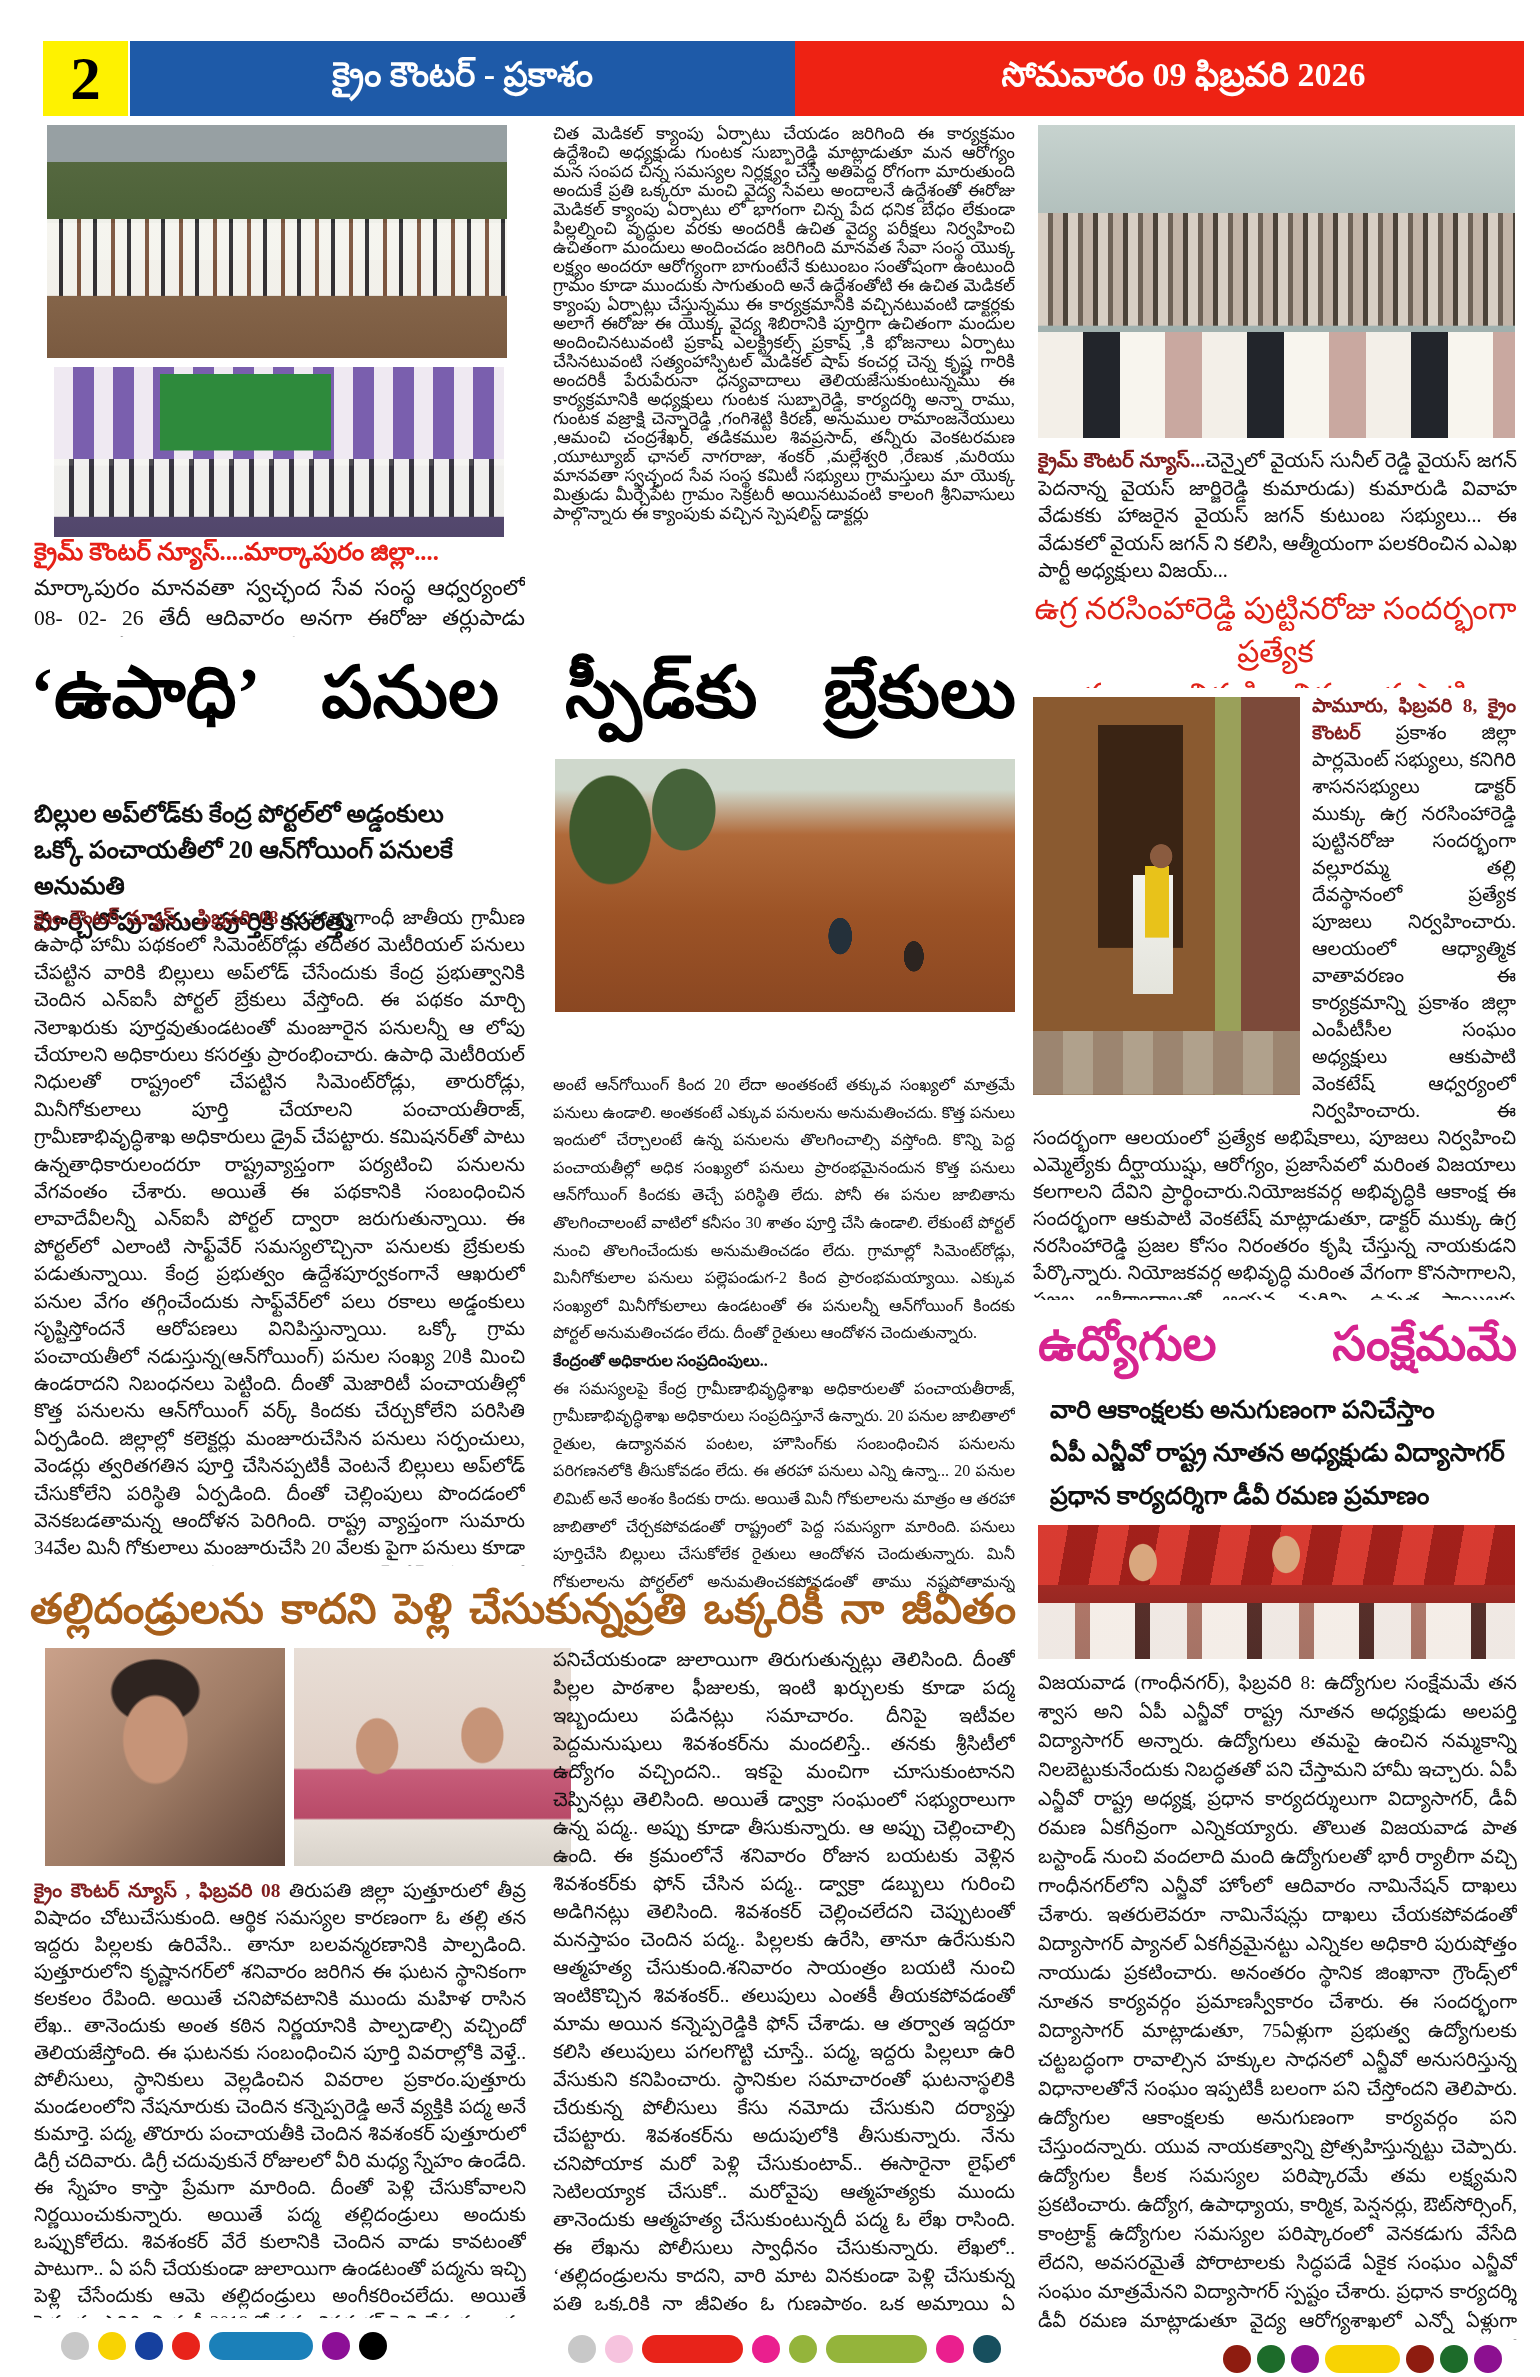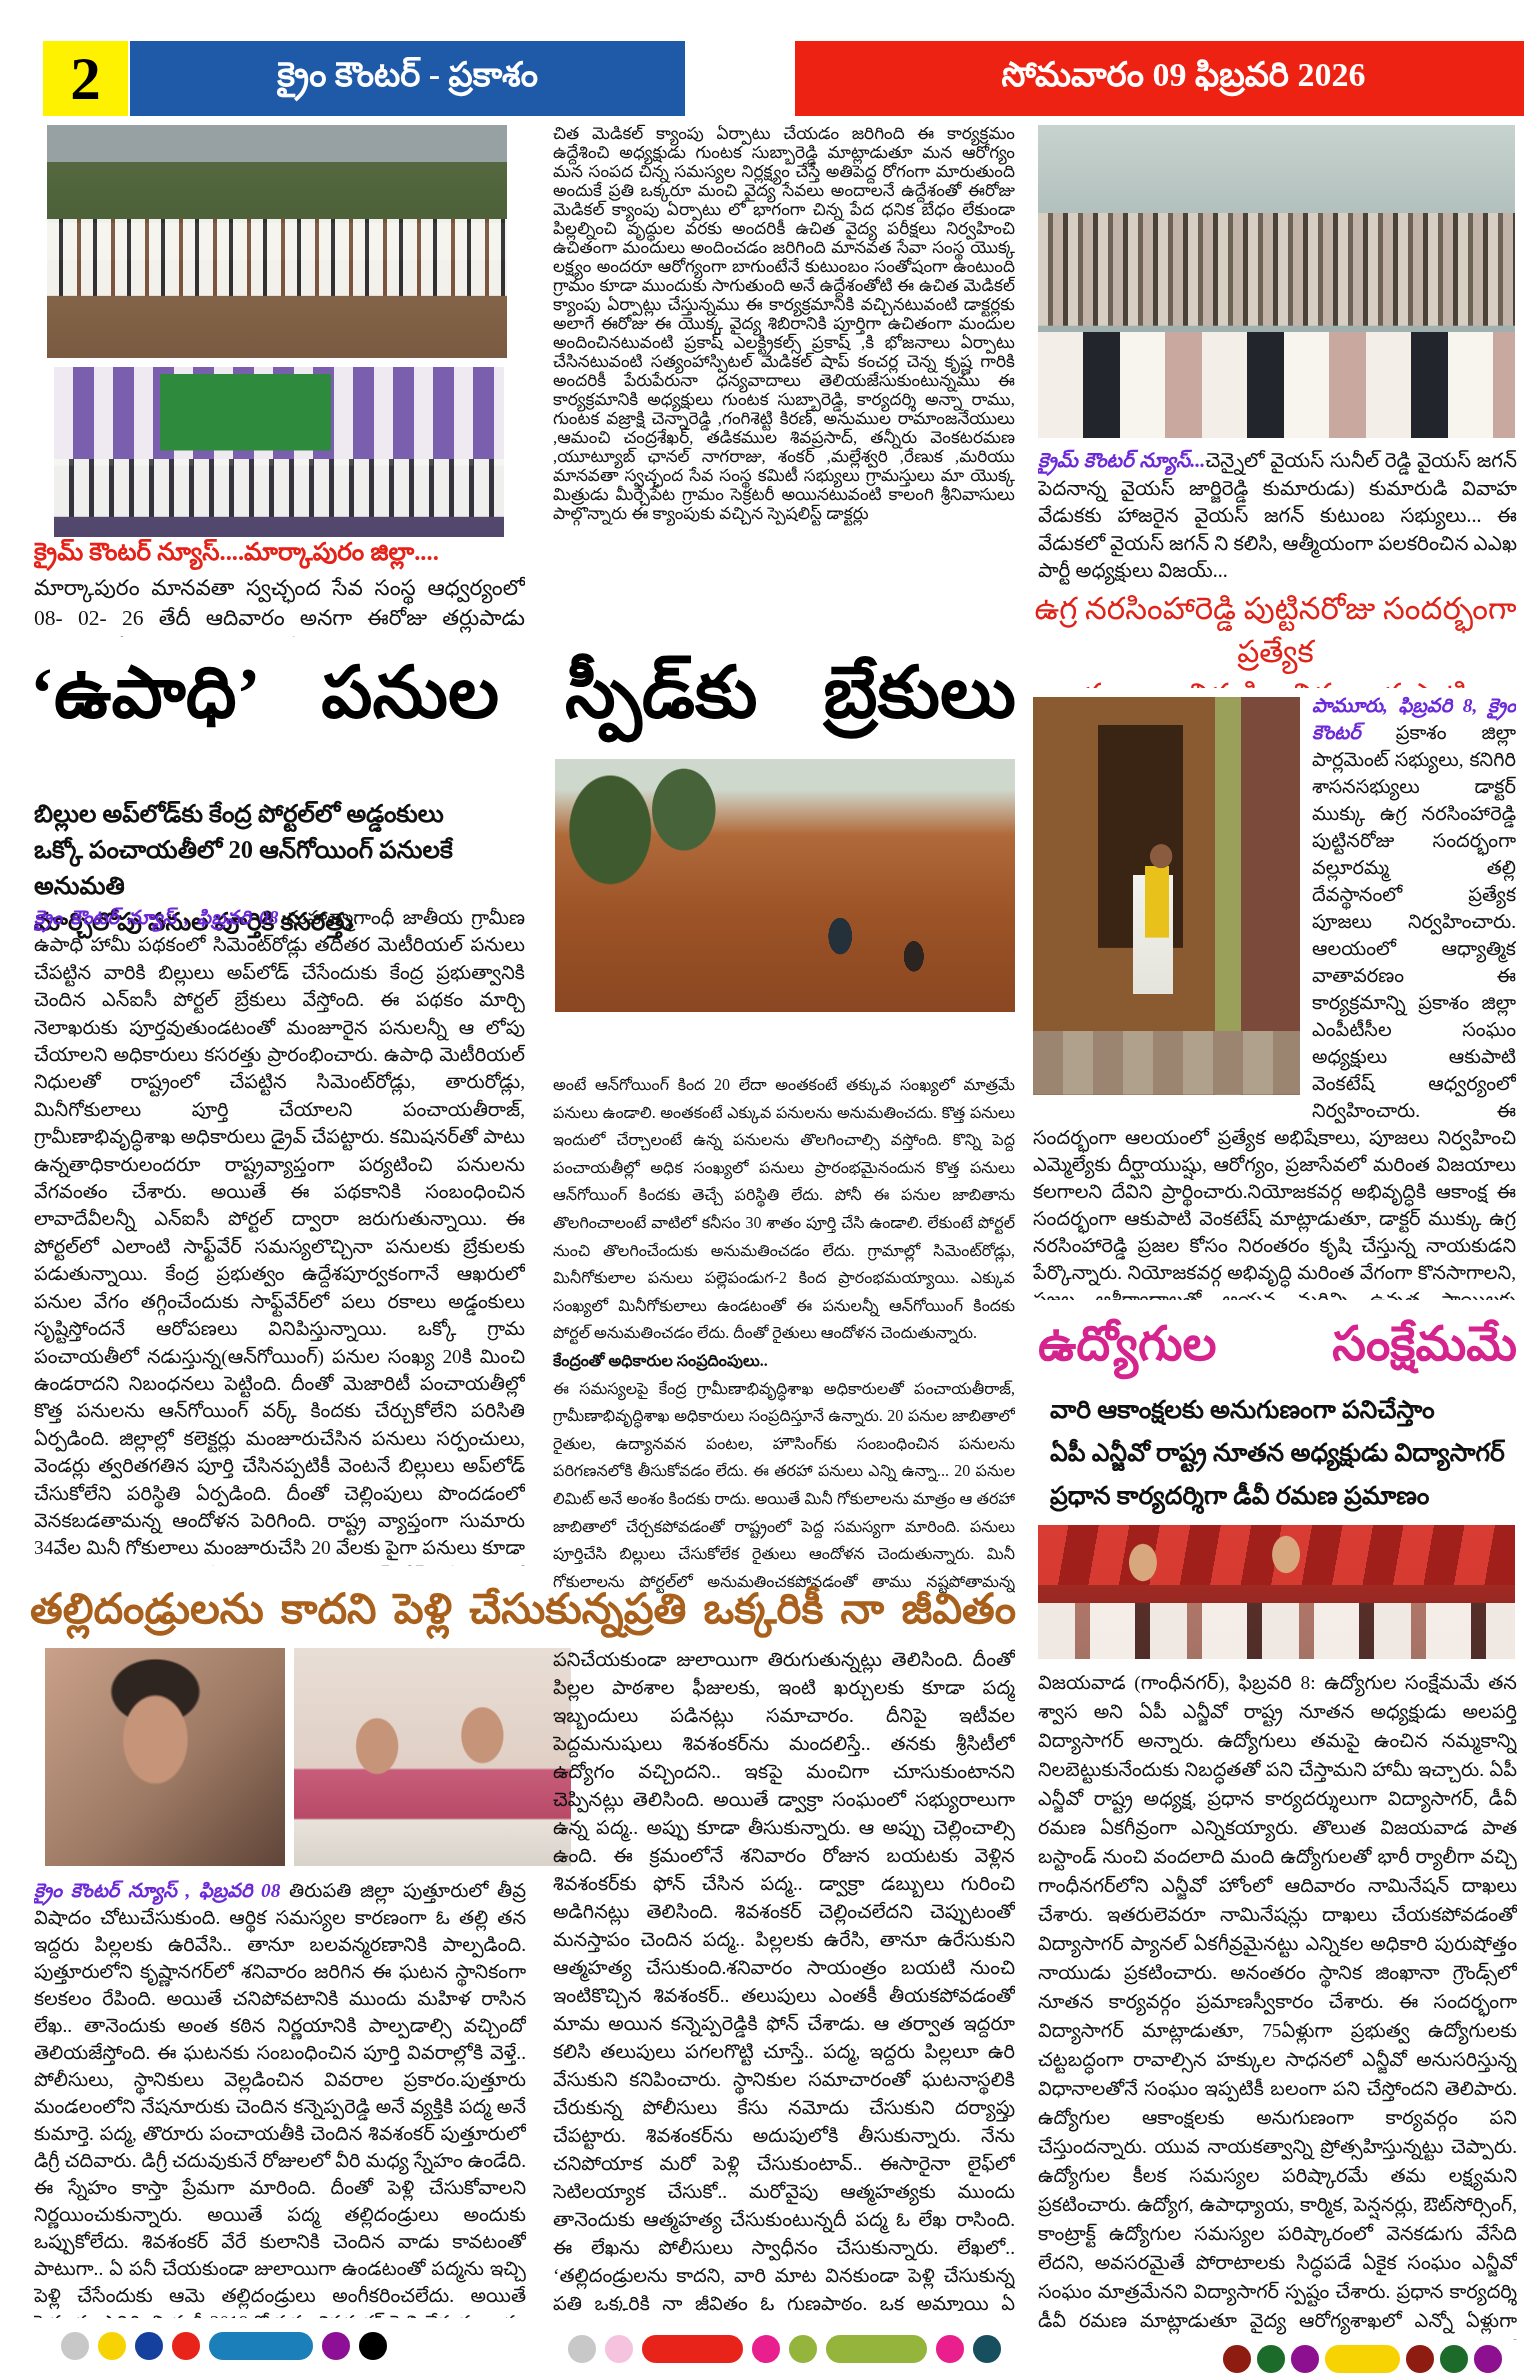--- a/index.html
+++ b/index.html
@@ -3,21 +3,21 @@
 <meta charset="utf-8">
 <style>
   html,body{margin:0;padding:0;background:#ffffff;}
   .page{position:relative;width:1541px;height:2377px;background:#ffffff;overflow:hidden;
         font-family:"Liberation Serif",serif;color:#111;}
   .box{position:absolute;overflow:hidden;}
   .hdr{display:flex;align-items:center;justify-content:center;font-weight:bold;}
   .jtext{text-align:justify;}
   .jlast{text-align:justify;text-align-last:justify;}
   .center{text-align:center;}
-  .red{color:#6d28d9;font-weight:bold;font-style:italic;}
+  .red{color:#7f1d1d;font-weight:bold;}
   .photo{position:absolute;overflow:hidden;background:#8a8a8a;}
   .dotrow{position:absolute;display:flex;align-items:center;}
   .dot{display:inline-block;height:28px;border-radius:14px;flex:0 0 auto;}
 
   
   .ph-medcamp{background:
     repeating-linear-gradient(90deg, rgba(248,248,243,.95) 0 12px, rgba(42,42,48,.9) 12px 16.4px, rgba(248,248,243,.95) 16.4px 30px, rgba(122,82,60,.9) 30px 34px),
     linear-gradient(180deg,#97a0a3 0%,#97a0a3 16%,#55683f 16%,#4c6138 42%,#c9bda6 42%,#bcae94 58%,#8a6a4e 58%,#7a5a40 100%);
     background-size:100% 33%,100% 100%;background-position:0 60%,0 0;background-repeat:no-repeat;}
   .ph-banner{background:
@@ -66,21 +66,21 @@
     linear-gradient(180deg,#e8ded6 0%,#e0cfc5 55%,#c75d7a 56%,#b84a68 78%,#e8e2da 79%,#d8d2ca 100%);}
 </style>
 </head>
 <body>
 
 <div class="page">
 
   <div class="box hdr" style="left:43px;top:41px;width:85px;height:75px;background:#fef200;font-size:61px;color:#000;">
     <span>2</span>
   </div>
-  <div class="box hdr" style="left:130px;top:41px;width:555px;height:75px;background:#1e5aa8;color:#fff;font-size:34px;">
+  <div class="box hdr" style="left:130px;top:41px;width:665px;height:75px;background:#1e5aa8;color:#fff;font-size:34px;">
     <span>క్రైం కౌంటర్ - ప్రకాశం</span>
   </div>
   <div class="box hdr" style="left:795px;top:41px;width:681px;height:75px;background:#ee2213;color:#fff;font-size:34px;padding-left:48px;">
     <span>సోమవారం  09 ఫిబ్రవరి 2026</span>
   </div>
 
   <div class="photo ph-medcamp" style="left:47px;top:125px;width:460px;height:233px;"></div>
   <div class="photo ph-banner" style="left:54px;top:367px;width:450px;height:170px;"></div>
   <div class="box" style="left:34px;top:538px;width:488px;height:34px;font-size:24.6px;font-weight:bold;color:#e62117;">
     <span>క్రైమ్ కౌంటర్ న్యూస్....మార్కాపురం జిల్లా....</span>

